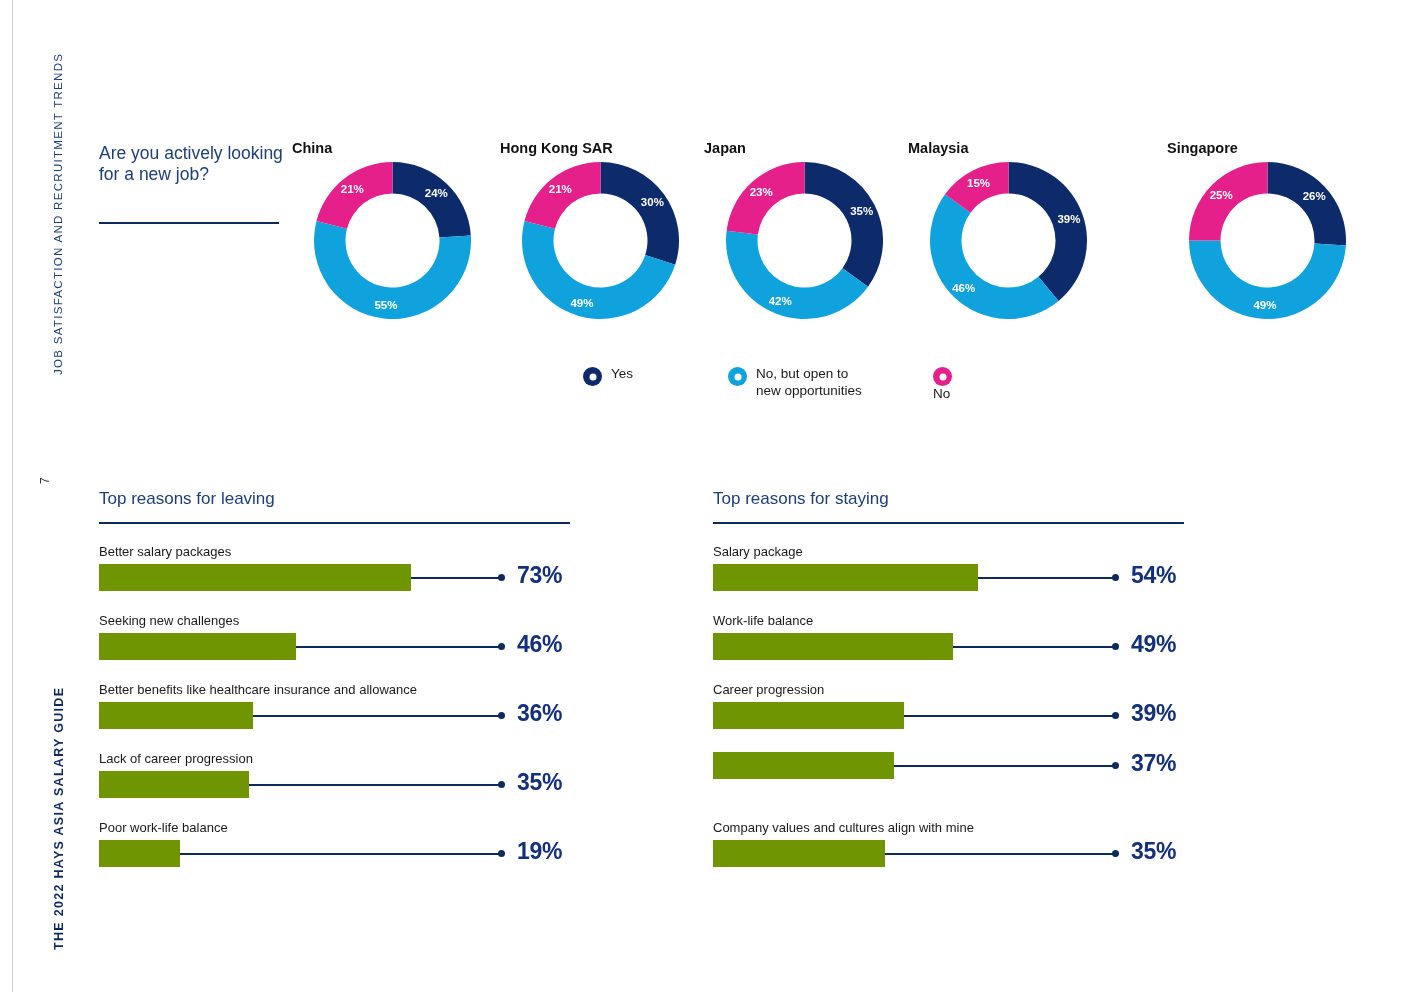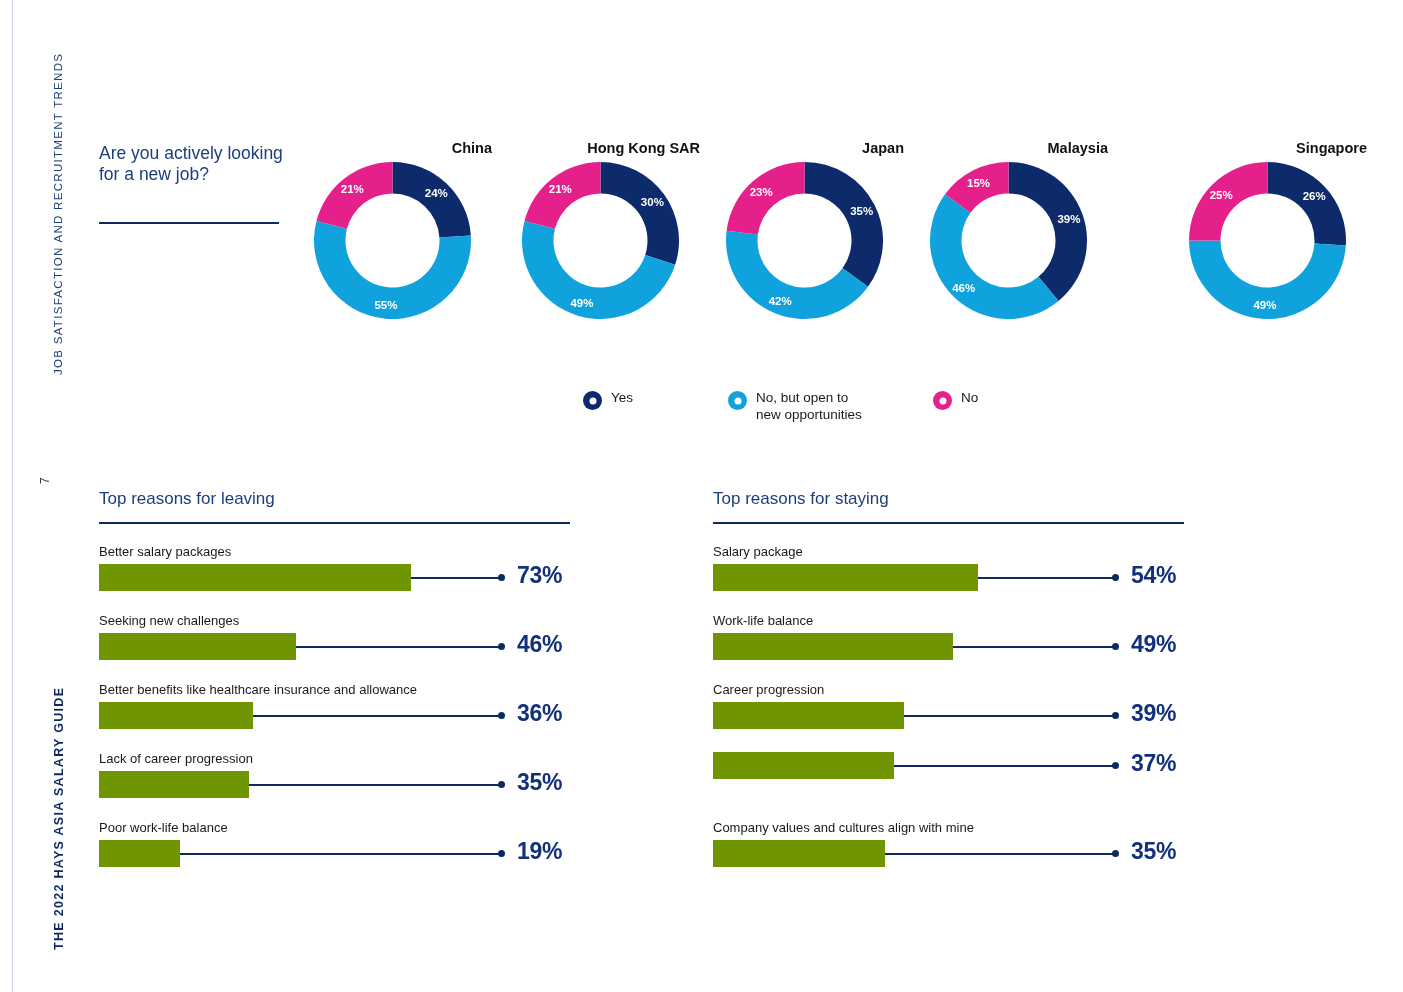--- a/index.html
+++ b/index.html
@@ -37,35 +37,35 @@
 
   
   .question{
     position:absolute;left:99px;top:143px;width:195px;
     font-size:17.5px;line-height:21px;color:#1c3f7a;
   }
   .question-rule{position:absolute;left:99px;top:222px;width:180px;height:2px;background:#0d2a5e;}
 
   
   .donuts{position:absolute;left:0;top:140px;width:1403px;height:200px;}
-  .donut-cell{position:absolute;width:200px;text-align:right;}
+  .donut-cell{position:absolute;width:200px;text-align:left;}
   .donut-title{font-size:14.5px;font-weight:700;color:#111;margin-bottom:6px;}
   .donut-wrap{position:relative;width:157px;height:157px;margin:0 auto;}
   .donut-wrap svg{display:block;}
   .slice-label{
     position:absolute;
     font-size:11.5px;font-weight:700;color:#fff;
     transform:translate(-50%,-50%);
     white-space:nowrap;
     pointer-events:none;
   }
 
   
   .legend{position:absolute;left:583px;top:366px;width:450px;height:50px;}
-  .legend-item{position:absolute;display:flex;align-items:flex-start;margin-top:24px;}
+  .legend-item{position:absolute;display:flex;align-items:flex-start;}
   .legend-marker{
     width:19px;height:19px;border-radius:50%;
     flex:0 0 19px;margin-right:9px;margin-top:1px;
     position:relative;
   }
   .legend-marker::after{
     content:"";position:absolute;left:50%;top:50%;
     width:7px;height:7px;border-radius:50%;
     background:#fff;transform:translate(-50%,-50%);
   }
@@ -177,21 +177,21 @@
 
   <div class="legend">
       <div class="legend-item" style="left: 0px; top: 0px;">
         <span class="legend-marker" style="background: rgb(13, 42, 107);"></span>
         <span class="legend-label">Yes</span>
       </div>
       <div class="legend-item" style="left: 145px; top: 0px;">
         <span class="legend-marker" style="background: rgb(16, 162, 220);"></span>
         <span class="legend-label">No, but open to<br>new opportunities</span>
       </div>
-      <div class="legend-item" style="left: 350px; top: 0px;">
+      <div class="legend-item" style="left: 350px; top: 0px; flex-direction: column;">
         <span class="legend-marker" style="background: rgb(229, 32, 139);"></span>
         <span class="legend-label">No</span>
       </div>
     </div>
 
   <div class="bar-section" id="sec-leaving" style="left:99px;width:471px;">
     <div class="sec-title">Top reasons for leaving</div>
     <div class="sec-rule"></div>
     <div class="rows">
         <div class="bar-row">

